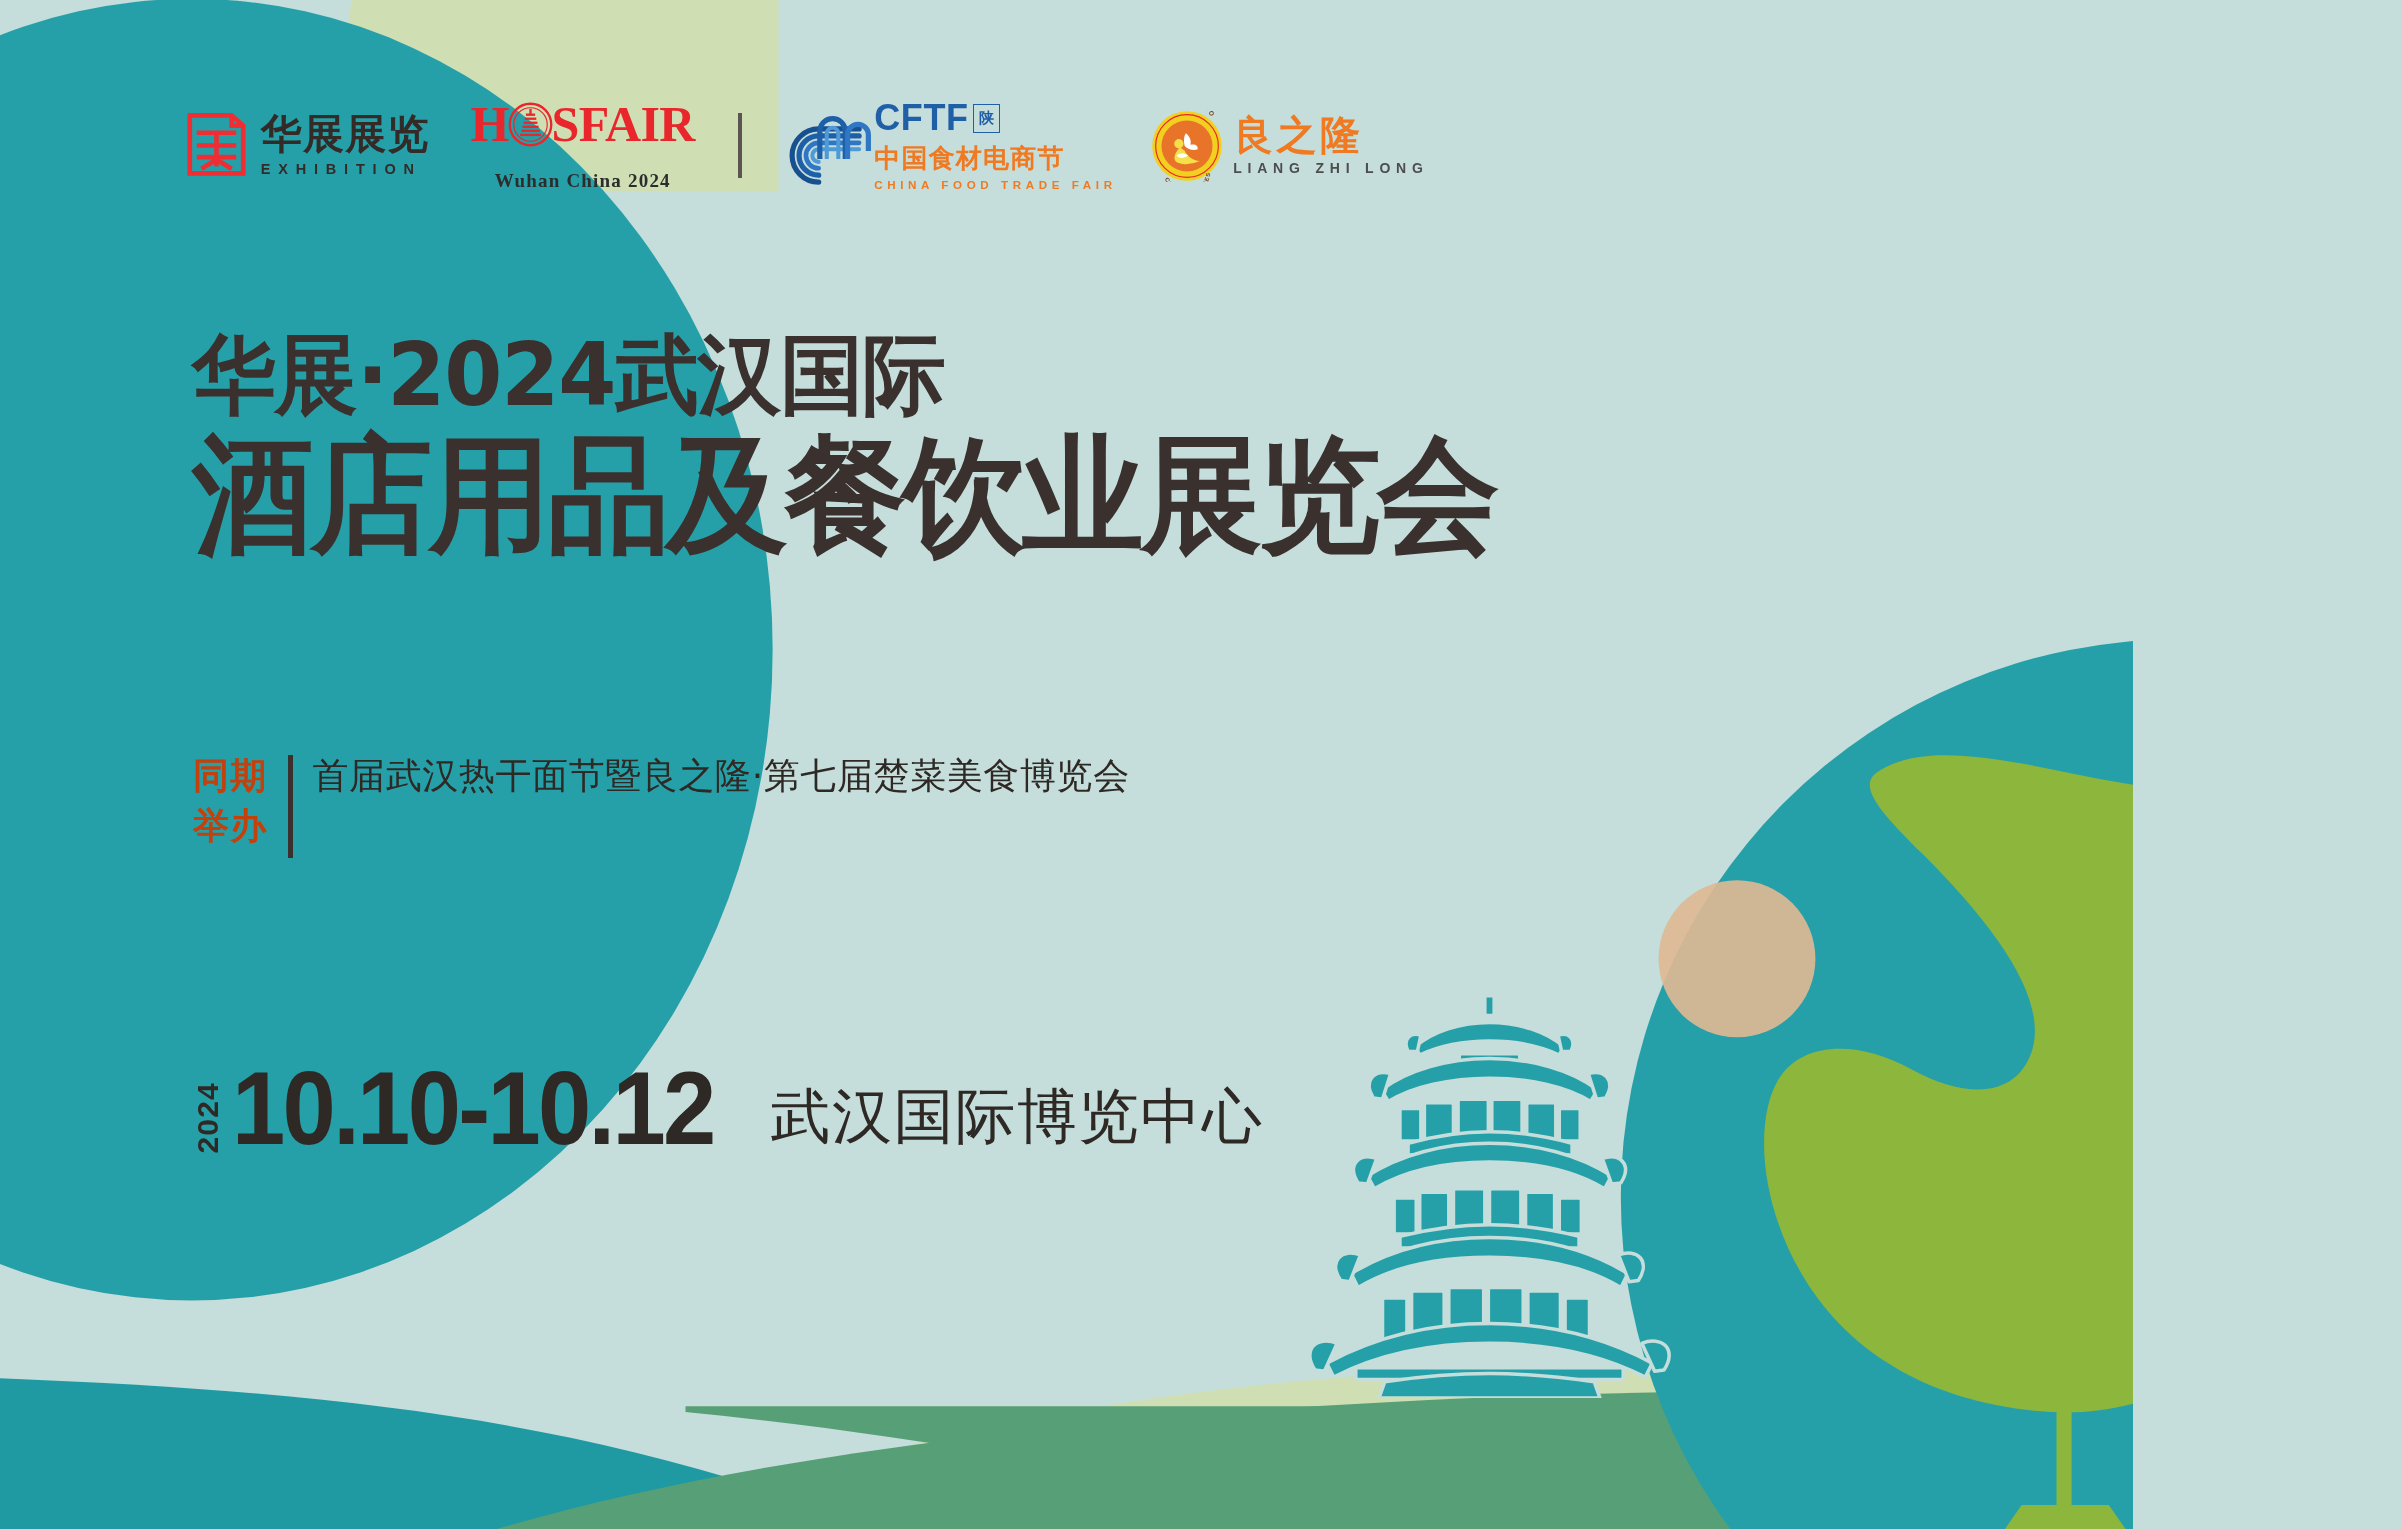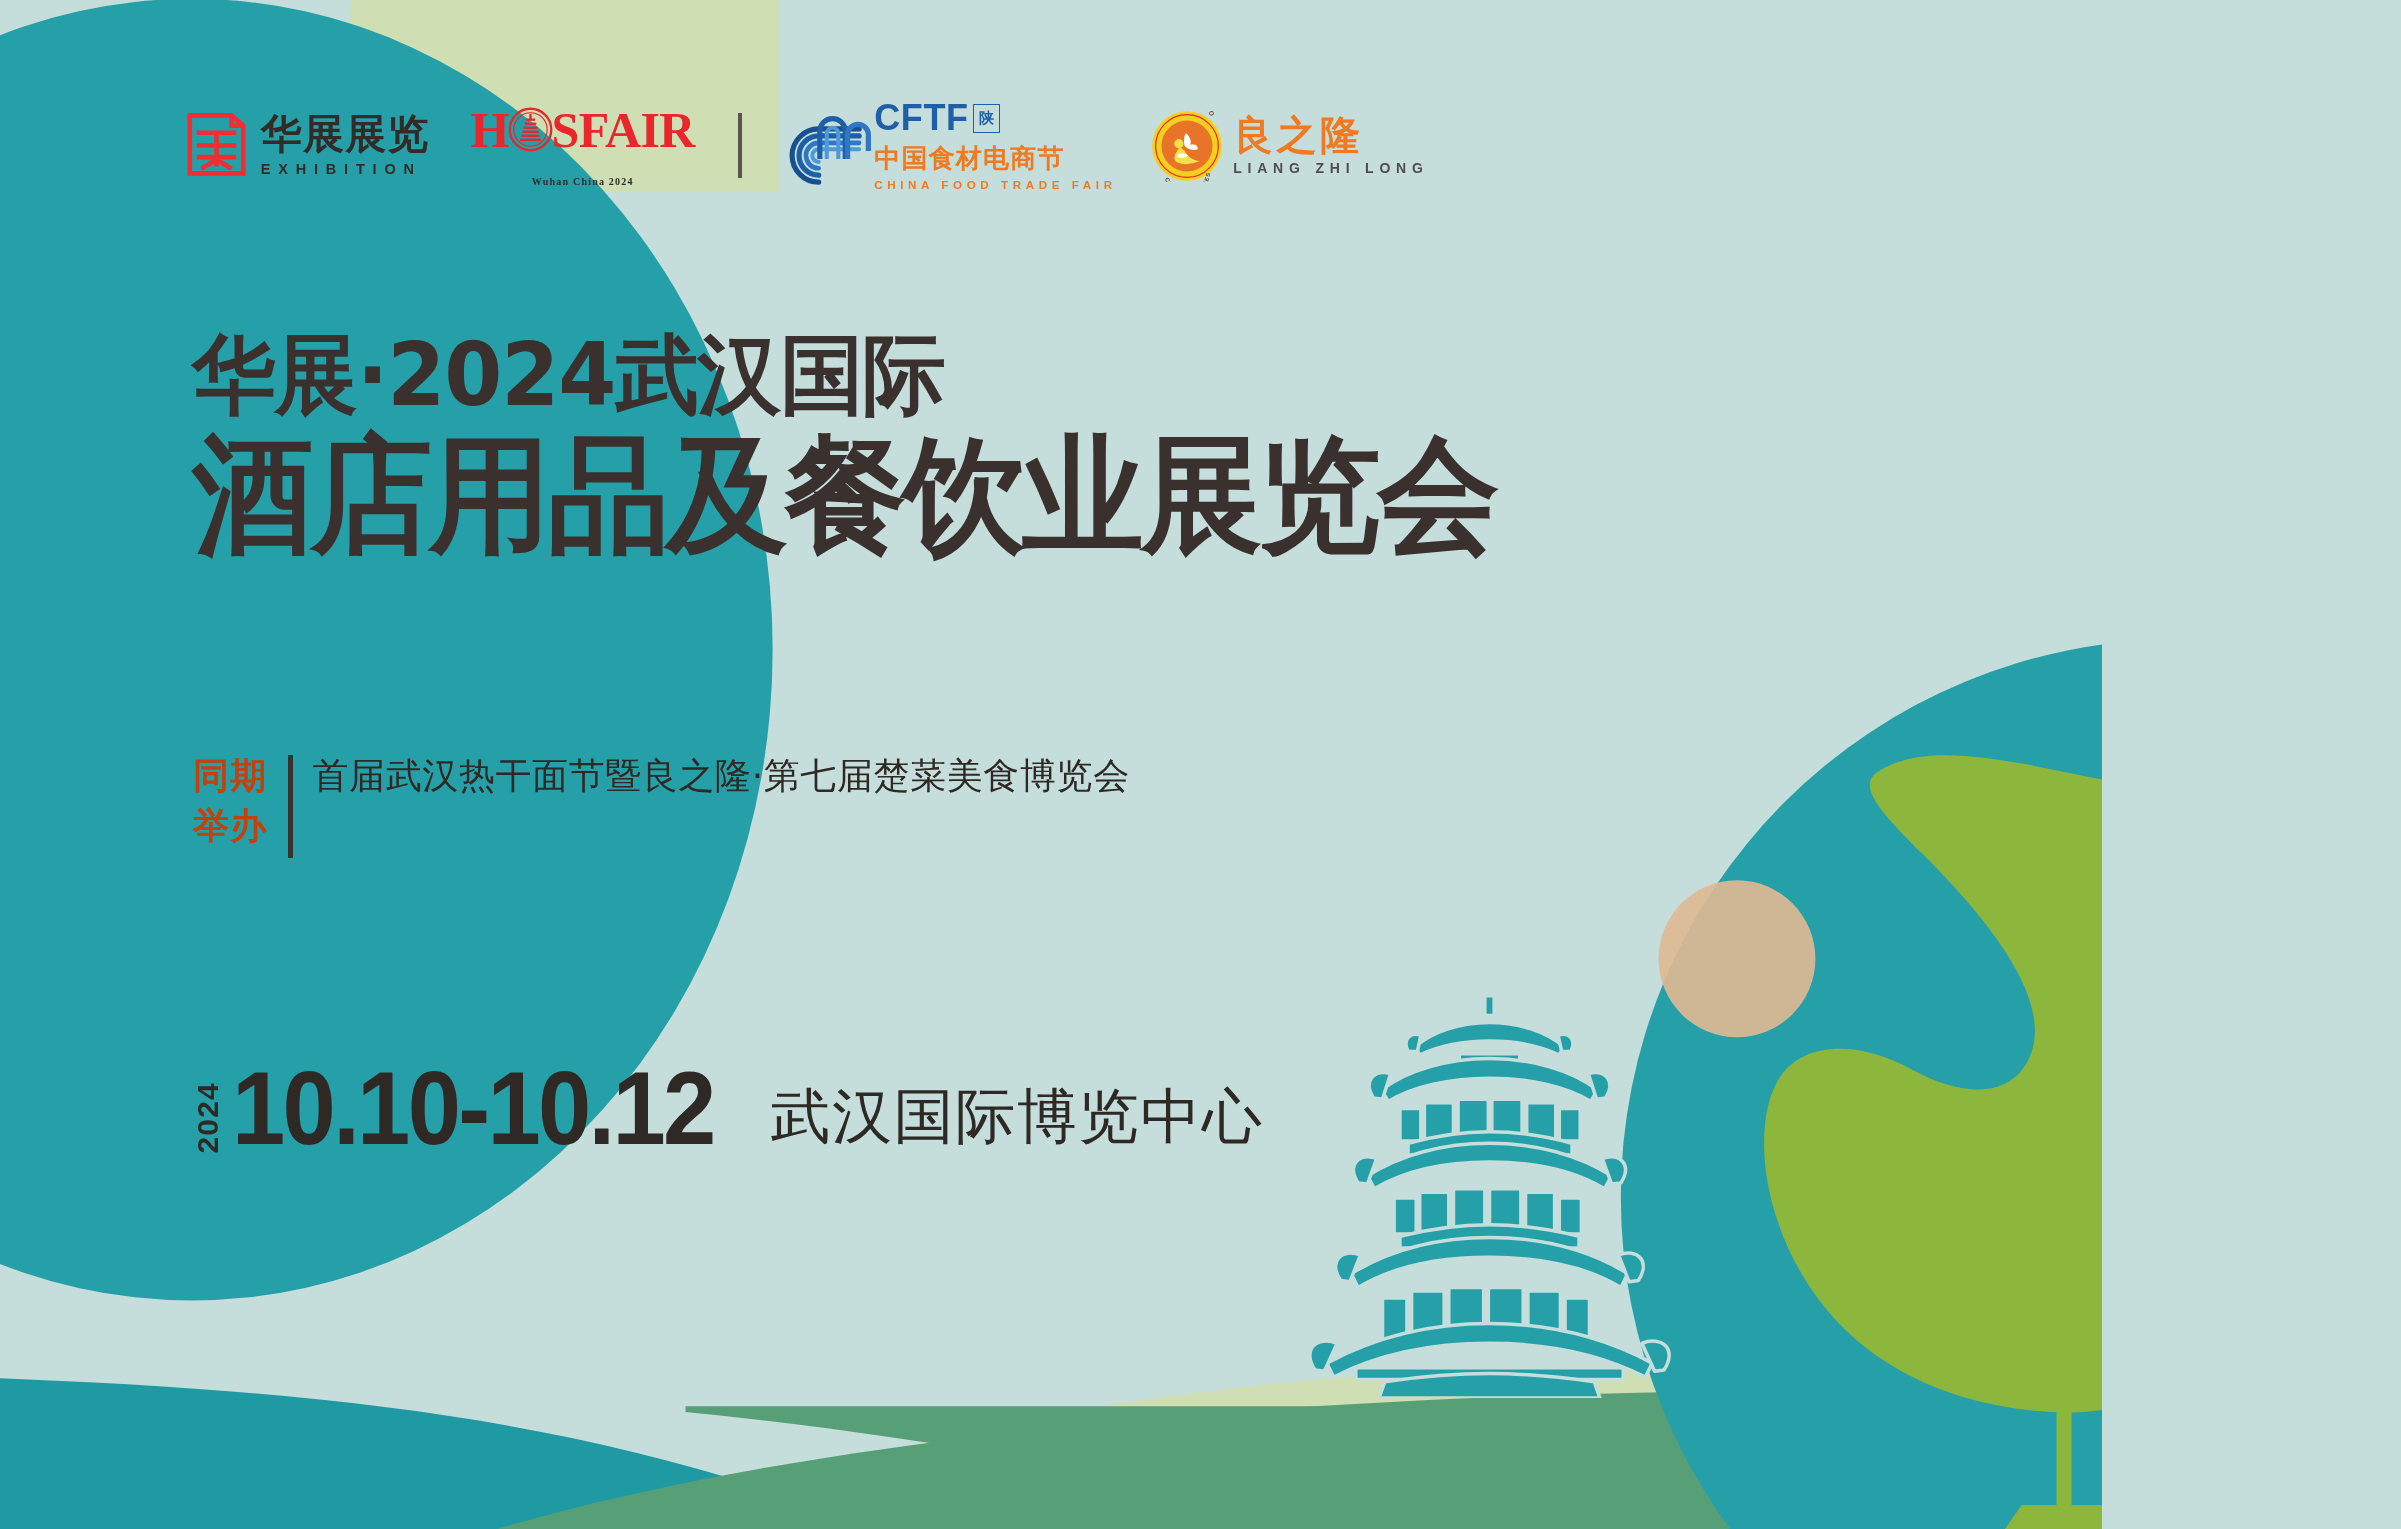--- a/index.html
+++ b/index.html
@@ -1,21 +1,21 @@
 <!DOCTYPE html>
 <html style="font-size:9.3px"><head>
 <meta charset="utf-8">
 <style>
   html,body{margin:0;padding:0;}
   body{
     width:2401px;height:1530px;overflow:hidden;
     font-family:"Liberation Sans","DejaVu Sans",sans-serif;
     background:#c5dedb;
   }
-  .poster{position:relative;width:2102px;height:1530px;overflow:hidden;background:#c5dedb;}
+  .poster{position:relative;width:2102px;height:1530px;overflow:hidden;background:#c5dedb;padding-left:31px;}
 
   
   .bg{position:absolute;inset:0;overflow:hidden;}
   .bg svg{position:absolute;top:0;left:0;width:2401px;height:1530px;display:block;}
 
   
   .logobar{position:absolute;left:185px;top:102px;height:87px;display:flex;align-items:center;gap:0px;}
   .logo-group{display:flex;align-items:center;}
 
   
@@ -23,21 +23,21 @@
   .hz-mark{width:63px;height:65px;position:relative;}
   .hz-text{display:flex;flex-direction:column;justify-content:center;}
   .hz-cn{font-family:"DejaVu Sans","Liberation Sans",sans-serif;font-size:41px;font-weight:bold;color:#332b28;letter-spacing:1.2px;line-height:1.0;}
   .hz-en{font-size:14.5px;font-weight:bold;color:#332b28;letter-spacing:7.8px;margin-top:5.2px;}
 
   
   .hosfair{margin-left:41px;display:flex;flex-direction:column;align-items:center;}
   .hf-row{display:flex;align-items:center;}
   .hf-word{font-family:"Liberation Serif","DejaVu Serif",serif;font-size:50px;font-weight:bold;color:#e8262b;line-height:1;letter-spacing:-0.6px;}
   .hf-emb{width:45px;height:45px;position:relative;margin:0 -1.2px;}
-  .hf-sub{font-family:"Liberation Serif","DejaVu Serif",serif;font-size:10px;font-weight:bold;color:#2c2c2c;letter-spacing:1.2px;margin-top:21px;}
+  .hf-sub{font-family:"Liberation Serif","DejaVu Serif",serif;font-size:19px;font-weight:bold;color:#2c2c2c;letter-spacing:1.2px;margin-top:21px;}
 
   .divider{width:4.1px;height:65px;background:#5b5450;margin:0 43px;}
 
   
   .cftf{display:flex;align-items:center;gap:4.6px;}
   .cftf-mark{width:87px;height:78px;}
   .cftf-text{display:flex;flex-direction:column;justify-content:center;margin-left:-2.3px;}
   .cftf-top{display:flex;align-items:center;gap:4.6px;}
   .cftf-abbr{font-size:36px;font-weight:bold;color:#1f5fa8;letter-spacing:0.6px;line-height:1;}
   .cftf-chip{width:24.4px;height:27px;border:1.7px solid #1f5fa8;display:flex;align-items:center;justify-content:center;

